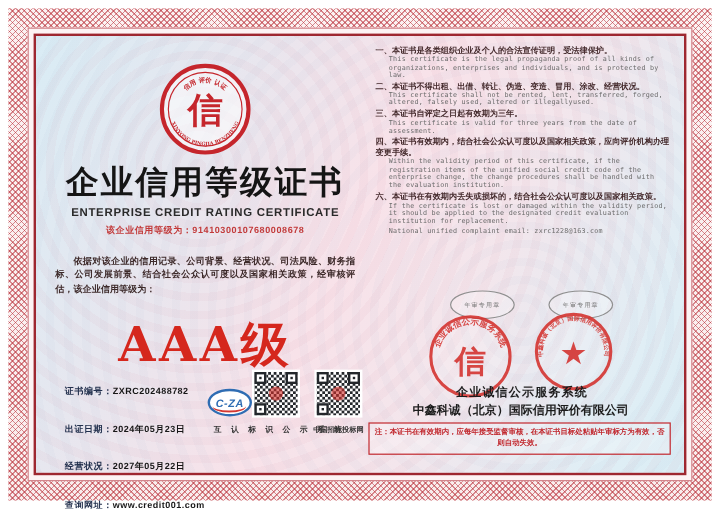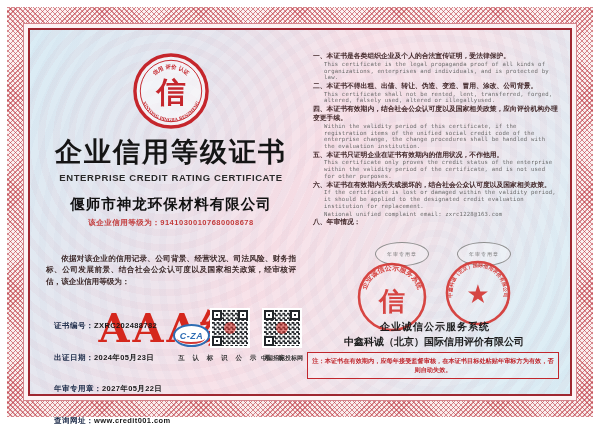--- a/index.html
+++ b/index.html
@@ -36,21 +36,21 @@
   }
   .cert-subtitle{
     margin-top:2px;font-size:9.5px;font-weight:bold;color:#2a2a2a;letter-spacing:.6px;white-space:nowrap;
   }
   .company{
     margin-top:12px;font-family:"DejaVu Serif","Liberation Serif",serif;
     font-size:14.5px;font-weight:bold;color:#111;letter-spacing:1px;white-space:nowrap;
   }
   .code-line{margin-top:4px;font-size:7.5px;font-weight:bold;color:#c23a3a;letter-spacing:.5px;}
   .statement{
-    margin:25px 6px 0;font-size:7.6px;line-height:1.5;color:#3d2a2a;
+    margin:15px 6px 0;font-size:7.6px;line-height:1.5;color:#3d2a2a;
     text-align:justify;text-indent:2em;font-weight:bold;
   }
   .rating{
     margin-top:14px;font-family:"DejaVu Serif","Liberation Serif",serif;
     font-size:40px;font-weight:bold;color:#d5271d;letter-spacing:3px;
   }
   .bottom-info{position:absolute;left:14px;top:268px;width:250px;height:90px;text-align:left;}
   .detail-row{font-size:7.5px;line-height:1.0;margin-bottom:9.5px;white-space:nowrap;margin-top:24px;}
   .detail-row .lbl{font-weight:bold;color:#22304d;letter-spacing:.5px;}
   .detail-row .val{font-weight:bold;color:#171717;letter-spacing:.4px;}
@@ -78,21 +78,21 @@
   .qr-lab1{position:absolute;left:112px;top:56px;width:134px;text-align:center;
     font-size:6.5px;font-weight:bold;color:#333;letter-spacing:3px;white-space:nowrap;}
   .qr-lab2{position:absolute;left:204px;top:56px;width:48px;text-align:center;
     font-size:6px;font-weight:bold;color:#333;white-space:nowrap;}
   
   .right-col{position:absolute;left:275px;top:0;width:258px;height:100%;}
   .notice-heading{
     margin-top:28px;text-align:center;font-family:"DejaVu Serif","Liberation Serif",serif;
     font-size:14px;font-weight:bold;color:#1d1d1d;letter-spacing:8px;
   }
-  .notice-list{margin-top:22px;padding:0 4px 0 8px;}
+  .notice-list{margin-top:8px;padding:0 4px 0 8px;}
   .n-item{margin-bottom:1px;}
   .n-cn{font-size:6.8px;line-height:1.3;font-weight:bold;color:#43292b;
     font-family:"DejaVu Serif","Liberation Serif",serif;}
   .n-en{font-size:5.6px;line-height:1.2;color:#6b6b6b;margin-left:11px;
     font-family:"DejaVu Sans Mono","Liberation Mono",monospace;letter-spacing:.2px;}
   .stamp-oval{
     position:absolute;width:54px;height:24px;border:1px solid #8f8f8f;border-radius:50%;
     display:flex;align-items:center;justify-content:center;background:rgba(255,255,255,.25);
     font-size:5px;color:#777;letter-spacing:1px;
   }
@@ -140,36 +140,35 @@
               </text>
               <text font-size="4.2" fill="#c5262c" font-weight="bold" text-anchor="middle">
                 <textPath href="#arcBottom" startOffset="50%">XINYONG PINGJIA RENZHENG</textPath>
               </text>
               <text x="40" y="51" font-size="30" font-weight="bold" fill="#c5262c" text-anchor="middle">信</text>
             </svg>
           </div>
 
           <div class="cert-title">企业信用等级证书</div>
           <div class="cert-subtitle">ENTERPRISE CREDIT RATING CERTIFICATE</div>
-          <div class="company">偃师市神龙环保材料有限公司</div>
           <div class="code-line">
             <span>该企业信用等级为：</span><span>91410300107680008678</span>
           </div>
           <div class="statement">依据对该企业的信用记录、公司背景、经营状况、司法风险、财务指标、公司发展前景、结合社会公众认可度以及国家相关政策，经审核评估，该企业信用等级为：</div>
           <div class="rating">AAA级</div>
 
           <div class="bottom-info">
             <div class="detail-row">
               <span class="lbl">证书编号：</span><span class="val">ZXRC202488782</span>
             </div>
             <div class="detail-row">
               <span class="lbl">出证日期：</span><span class="val">2024年05月23日</span>
             </div>
             <div class="detail-row">
-              <span class="lbl">年审专用章：</span><span class="val">2027年05月22日</span>
+              <span class="lbl">经营状况：</span><span class="val">2027年05月22日</span>
             </div>
             <div class="detail-row">
               <span class="lbl">查询网址：</span><span class="val">www.credit001.com</span>
             </div>
             <div class="detail-row url2">
               <span class="val">www.ccebid.org.cn</span>
             </div>
 
             <div class="cza">
               <span>C-ZA</span>
@@ -194,40 +193,37 @@
         </div>
 
         <div class="right-col">
 
           <div class="notice-list">
             <div class="n-item">
               <div class="n-cn">一、本证书是各类组织企业及个人的合法宣传证明，受法律保护。</div>
               <div class="n-en">This certificate is the legal propaganda proof of all kinds of organizations, enterprises and individuals, and is protected by law.</div>
             </div>
             <div class="n-item">
-              <div class="n-cn">二、本证书不得出租、出借、转让、伪造、变造、冒用、涂改、公司背景。</div>
+              <div class="n-cn">二、本证书不得出租、出借、转让、伪造、变造、冒用、涂改、经营状况。</div>
               <div class="n-en">This certificate shall not be rented, lent, transferred, forged, altered, falsely used, altered or illegallyused.</div>
+            </div>
+            <div class="n-item">
+              <div class="n-cn">三、本证书自评定之日起有效期为三年。</div>
+              <div class="n-en">This certificate is valid for three years from the date of assessment.</div>
             </div>
             <div class="n-item">
               <div class="n-cn">四、本证书有效期内，结合社会公众认可度以及国家相关政策，应向评价机构办理变更手续。</div>
               <div class="n-en">Within the validity period of this certificate, if the registration items of the unified social credit code of the enterprise change, the change procedures shall be handled with the evaluation institution.</div>
             </div>
             <div class="n-item">
-              <div class="n-cn">五、本证书只证明企业在证书有效期内的信用状况，不作他用。</div>
-              <div class="n-en">This certificate only proves the credit status of the enterprise within the validity period of the certificate, and is not used for other purposes.</div>
-            </div>
-            <div class="n-item">
               <div class="n-cn">六、本证书在有效期内丢失或损坏的，结合社会公众认可度以及国家相关政策。</div>
               <div class="n-en">If the certificate is lost or damaged within the validity period, it should be applied to the designated credit evaluation institution for replacement.</div>
             </div>
             <div class="n-item">
               <div class="n-en">National unified complaint email: zxrc1228@163.com</div>
-            </div>
-            <div class="n-item">
-              <div class="n-cn">八、年审情况：</div>
             </div>
           </div>
 
           <div class="stamp-oval oval1">年审专用章</div>
           <div class="stamp-oval oval2">年审专用章</div>
 
           <svg class="seal seal1" viewBox="0 0 70 70">
             <defs>
                 <path id="s1arc" d="M 9.5,44 A 27,27 0 1 1 60.5,44"></path>
               </defs>

